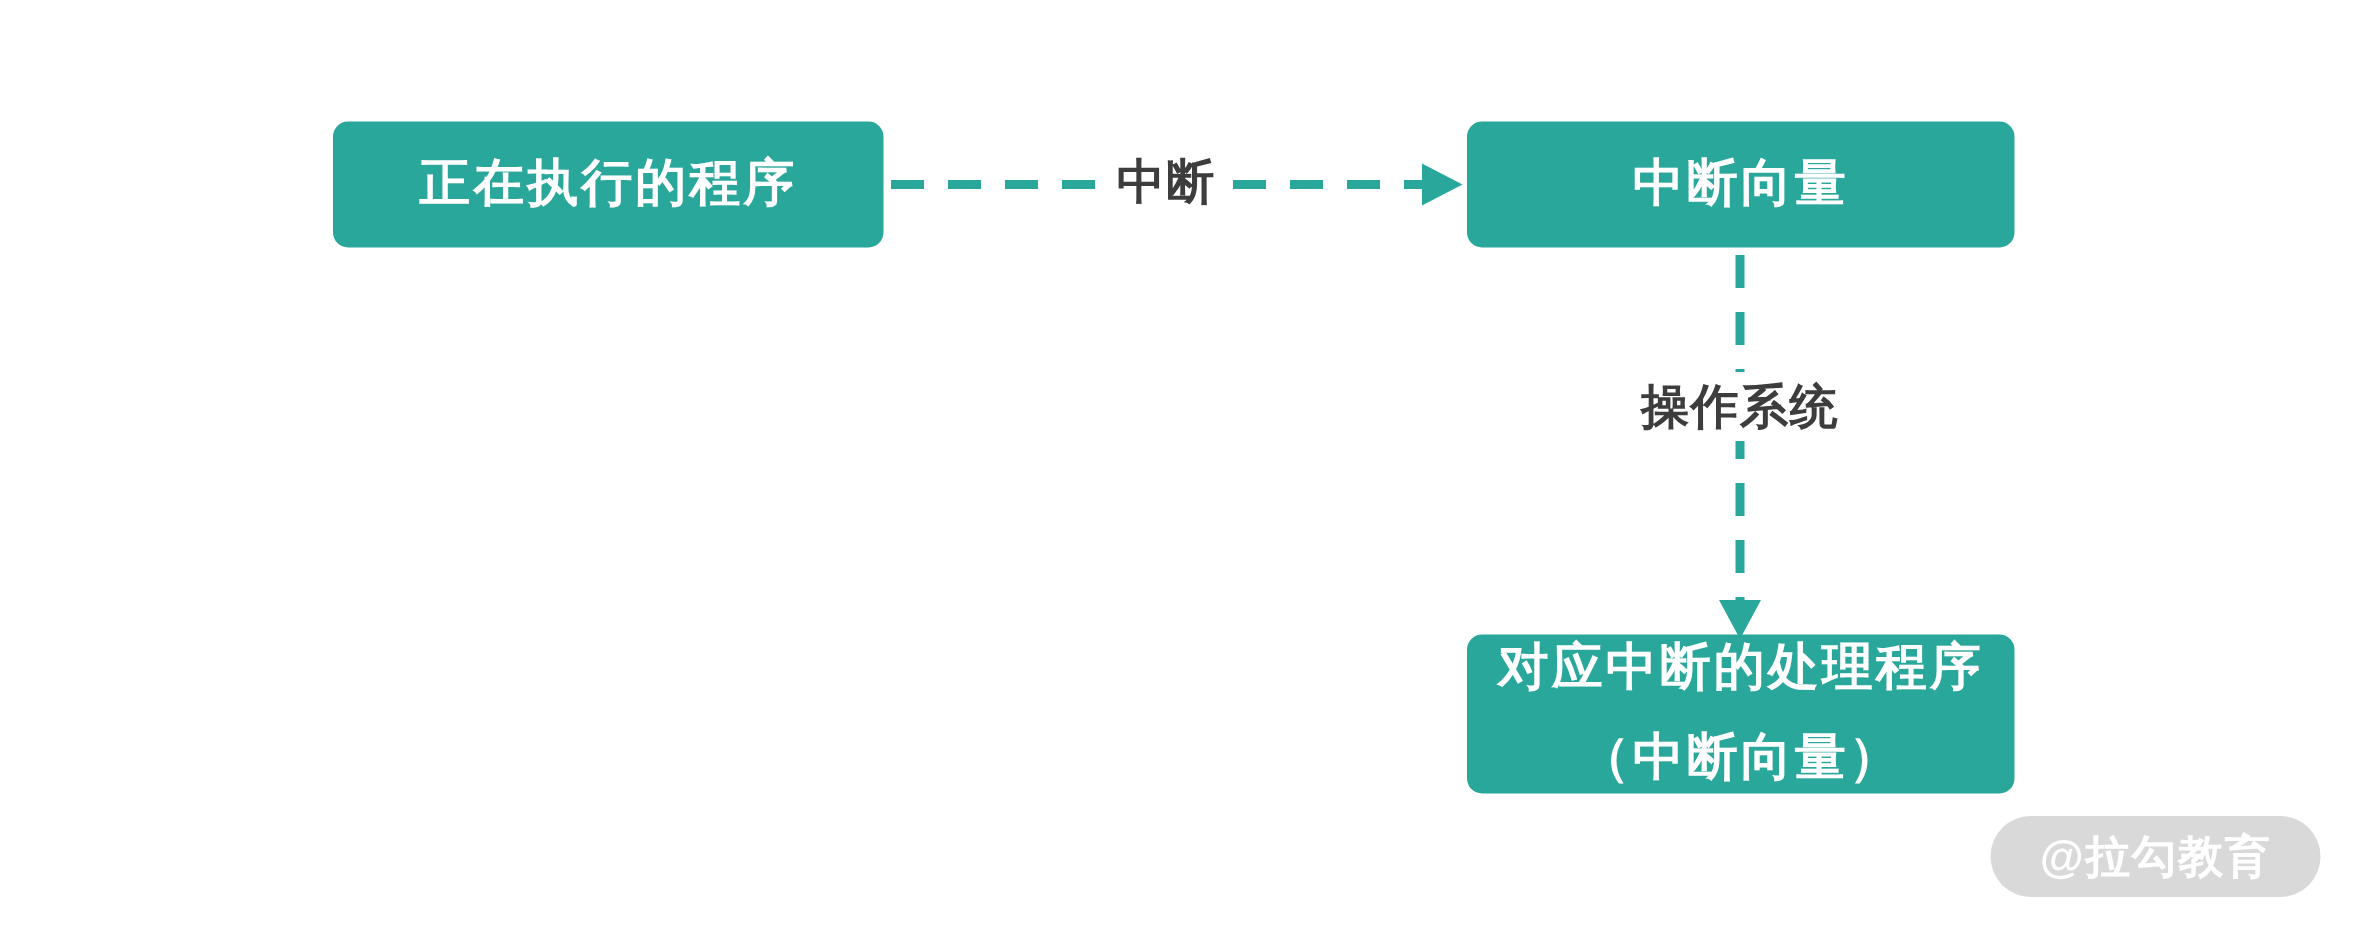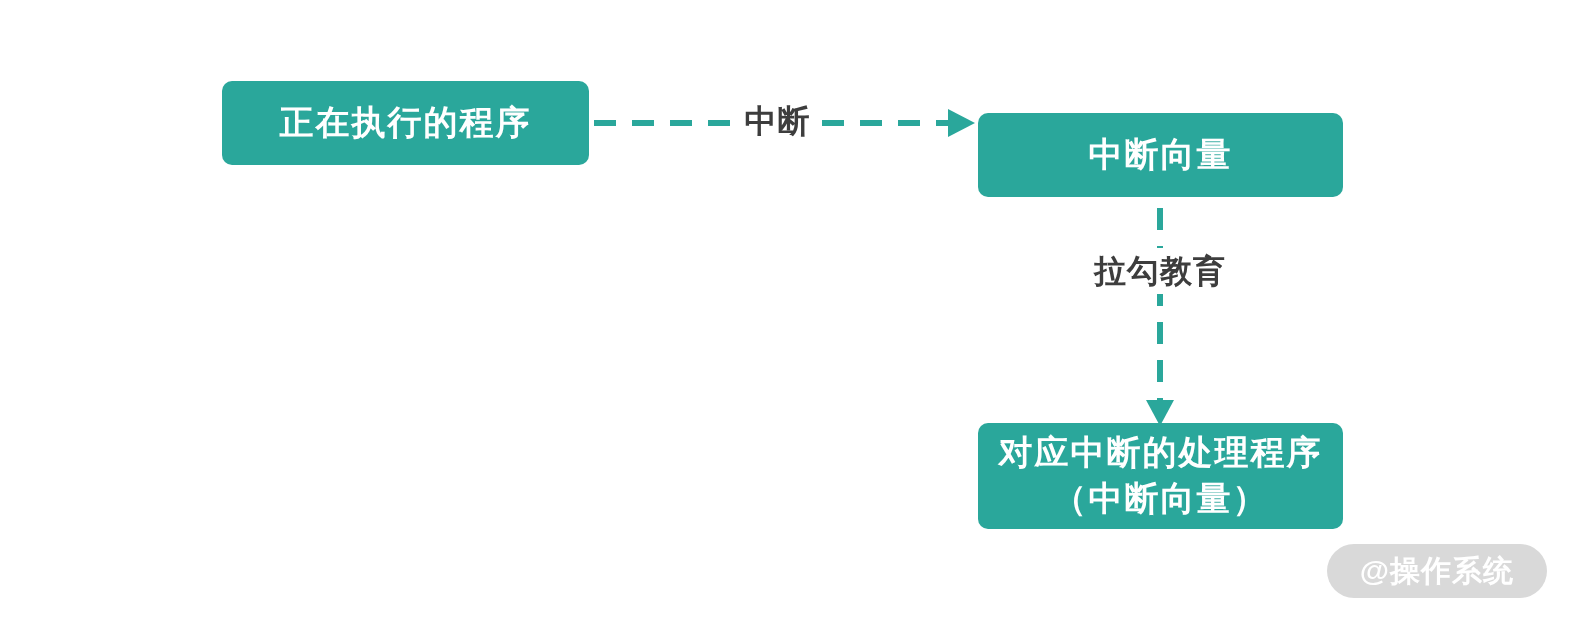--- a/index.html
+++ b/index.html
@@ -38,22 +38,22 @@
     flex-direction: column;
     align-items: center;
     justify-content: center;
     font-size: 34px;
     font-weight: bold;
     letter-spacing: 2px;
     line-height: 1.35;
     text-align: center;
   }
   .node-running   { left: 222px; top: 81px;  width: 367px; height: 84px; }
-  .node-vector    { left: 978px; top: 81px;  width: 365px; height: 84px; margin-top: 32px; }
-  .node-handler   { left: 978px; top: 423px; width: 365px; height: 106px; }
+  .node-vector    { left: 978px; top: 81px;  width: 365px; height: 84px; }
+  .node-handler   { left: 978px; top: 423px; width: 365px; height: 106px; justify-content: space-between; }
   .edge-label {
     position: absolute;
     display: flex;
     flex-direction: column;
     align-items: center;
     color: var(--text, #3d3d3d);
     font-size: 32px;
     font-weight: bold;
     line-height: 46px;
     text-align: center;
@@ -107,20 +107,20 @@
   <div class="node node-handler">
     <span>对应中断的处理程序</span>
     <span>（中断向量）</span>
   </div>
 
   <div class="edge-label edge-label-interrupt">
     <span class="masked">中断</span>
   </div>
 
   <div class="edge-label edge-label-register">
-    <span class="masked">拉勾教育</span>
+    <span class="masked">操作系统</span>
   </div>
 
   <div class="watermark">
-    <span>@操作系统</span>
+    <span>@拉勾教育</span>
   </div>
 
 </div>
 
 </body></html>

